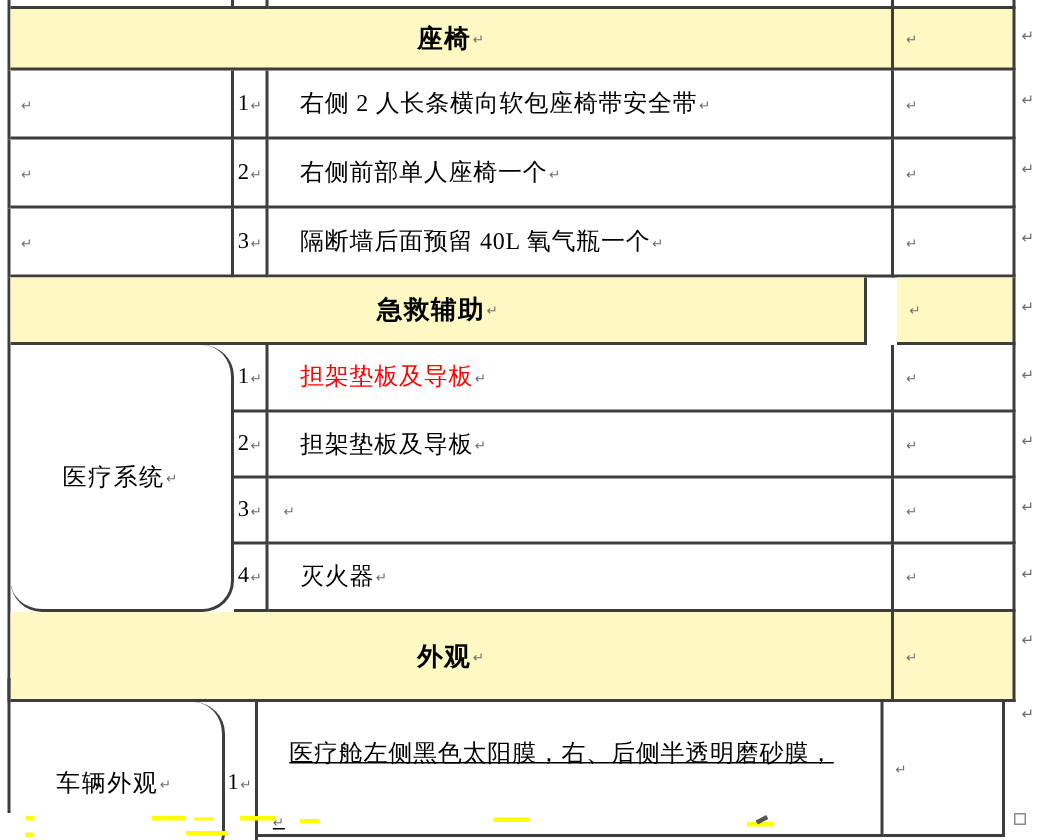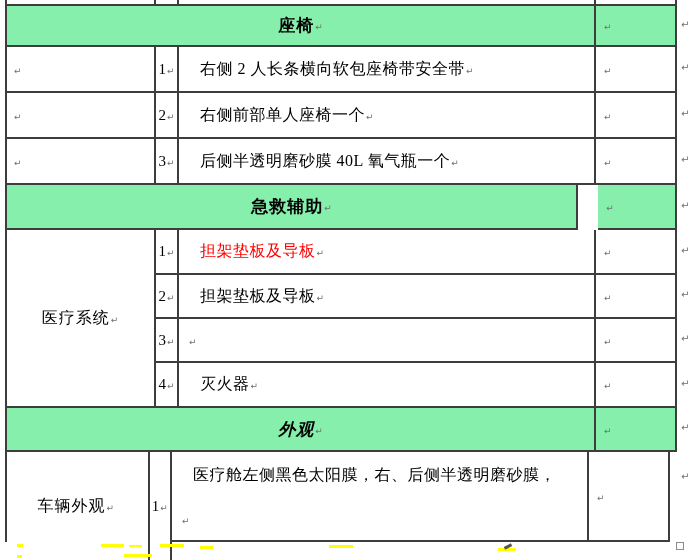--- a/index.html
+++ b/index.html
@@ -20,43 +20,43 @@
     border-bottom: 2px solid #3d3d3d;
     display: flex; align-items: center;
     overflow: hidden;
   }
   .nobb { border-bottom: none; }
   .c1 { width: 149px; }
   .c2 { width: 23px; justify-content: center; }
   .c3 { width: 417px; padding-left: 9px; }
   .c4 { width: 81px; padding-left: 7px; }
   .hmain { width: 589px; justify-content: center; }
-  .hdr { background: #86efac; }
+  .hdr { background: #fef9c3; }
   .hdr-text { font-weight: bold; font-size: 17px; letter-spacing: 1px; }
   .body-text { font-size: 16px; letter-spacing: 0.5px; white-space: pre; margin-left: 12px; }
   .red { color: #ff0000; }
   .num { font-size: 15px; }
   .pm {
     font-family: "DejaVu Sans", sans-serif;
     font-size: 9px; color: #6f6f6f;
     margin-left: 1px; position: relative; top: 2px;
     line-height: 1;
   }
-  .leftlabel { justify-content: center; font-size: 16px; letter-spacing: 1px; }
-  .twoline { display: block; line-height: 45px; font-size: 16px; letter-spacing: 0.5px; padding-top: 0; }
+  .leftlabel { justify-content: center; font-size: 16px; letter-spacing: 1px; border-radius: 21px; }
+  .twoline { display: block; line-height: 45px; font-size: 16px; letter-spacing: 0.5px; padding-top: 12px; text-decoration: underline; }
   .twoline .ln { height: 45px; display: flex; align-items: center; }
   .h-sliver { height: 6px; }
   .h-hdr1 { height: 41px; }
   .h-s { height: 46px; }
   .h-hdr2 { height: 45px; gap: 20px; }
   .h-m1 { height: 45px; }
   .h-m2 { height: 44px; }
   .h-m3 { height: 44px; }
   .h-m4 { height: 45px; }
-  .h-hdr3 { height: 44px; font-style: italic; }
+  .h-hdr3 { height: 60px; }
   .sec2col, .sec3col { display: flex; flex-direction: column; width: 521px; }
   .sec3row { height: 90px; display: flex; }
   .stub { height: 18px; }
   .om {
     position: absolute; left: 681px;
     font-family: "DejaVu Sans", sans-serif;
     font-size: 10px; color: #6f6f6f; line-height: 1;
   }
   .lborder-seg { position: absolute; left: 5px; top: 452px; width: 2px; height: 90px; background: #3d3d3d; }
   .ydash { position: absolute; background: #ffff00; }
@@ -127,21 +127,21 @@
 
     <div class="row bl h-s">
       <div class="cell c1" style="padding-left:6px;">
           <span class="pm">↵</span>
         </div>
       <div class="cell c2">
           <span class="num">3</span>
           <span class="pm">↵</span>
         </div>
       <div class="cell c3">
-          <span class="body-text">后侧半透明磨砂膜 40L 氧气瓶一个</span>
+          <span class="body-text">隔断墙后面预留 40L 氧气瓶一个</span>
           <span class="pm">↵</span>
         </div>
       <div class="cell c4">
           <span class="pm">↵</span>
         </div>
     </div>
 
     <div class="row bl h-hdr2">
       <div class="cell hmain hdr">
         <span class="hdr-text">急救辅助</span>

